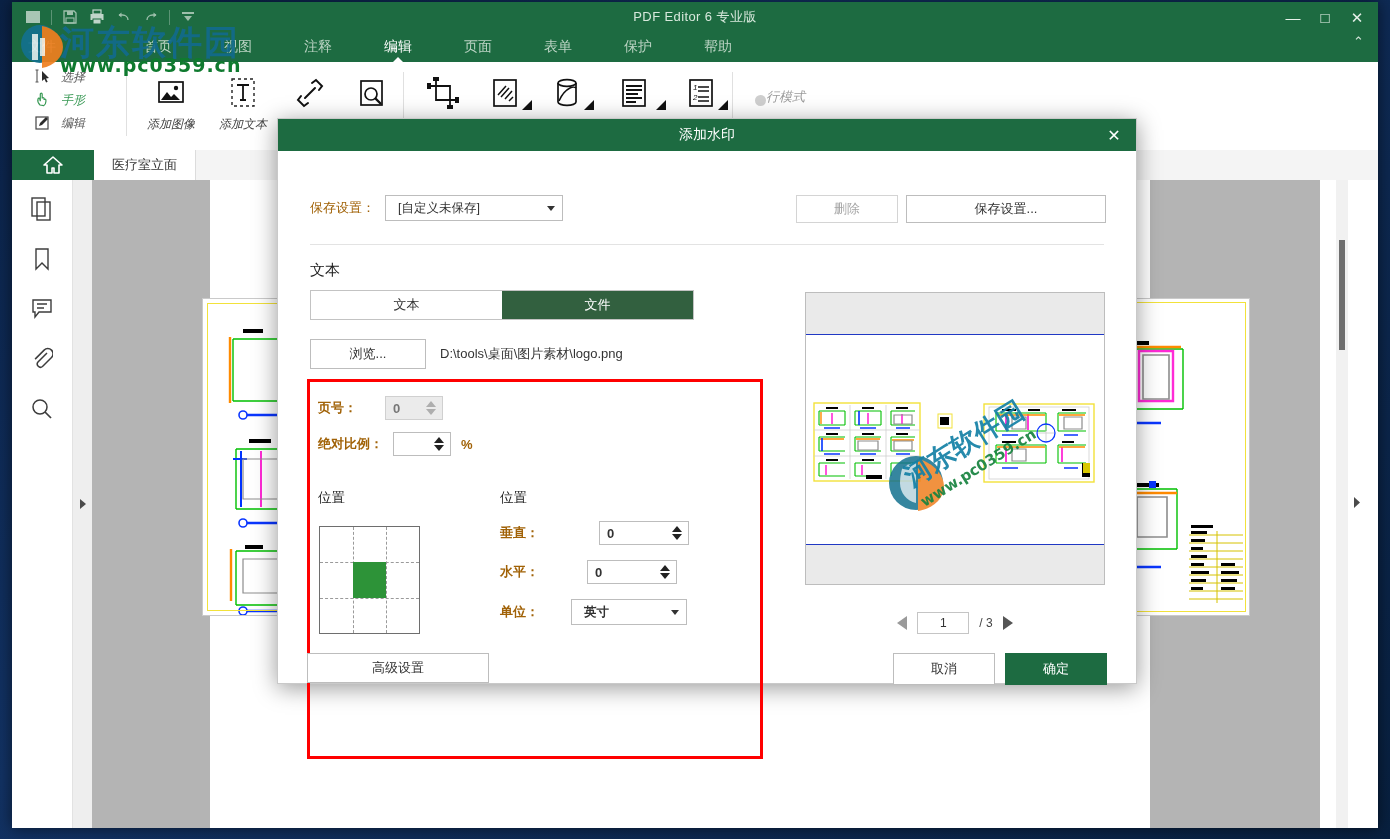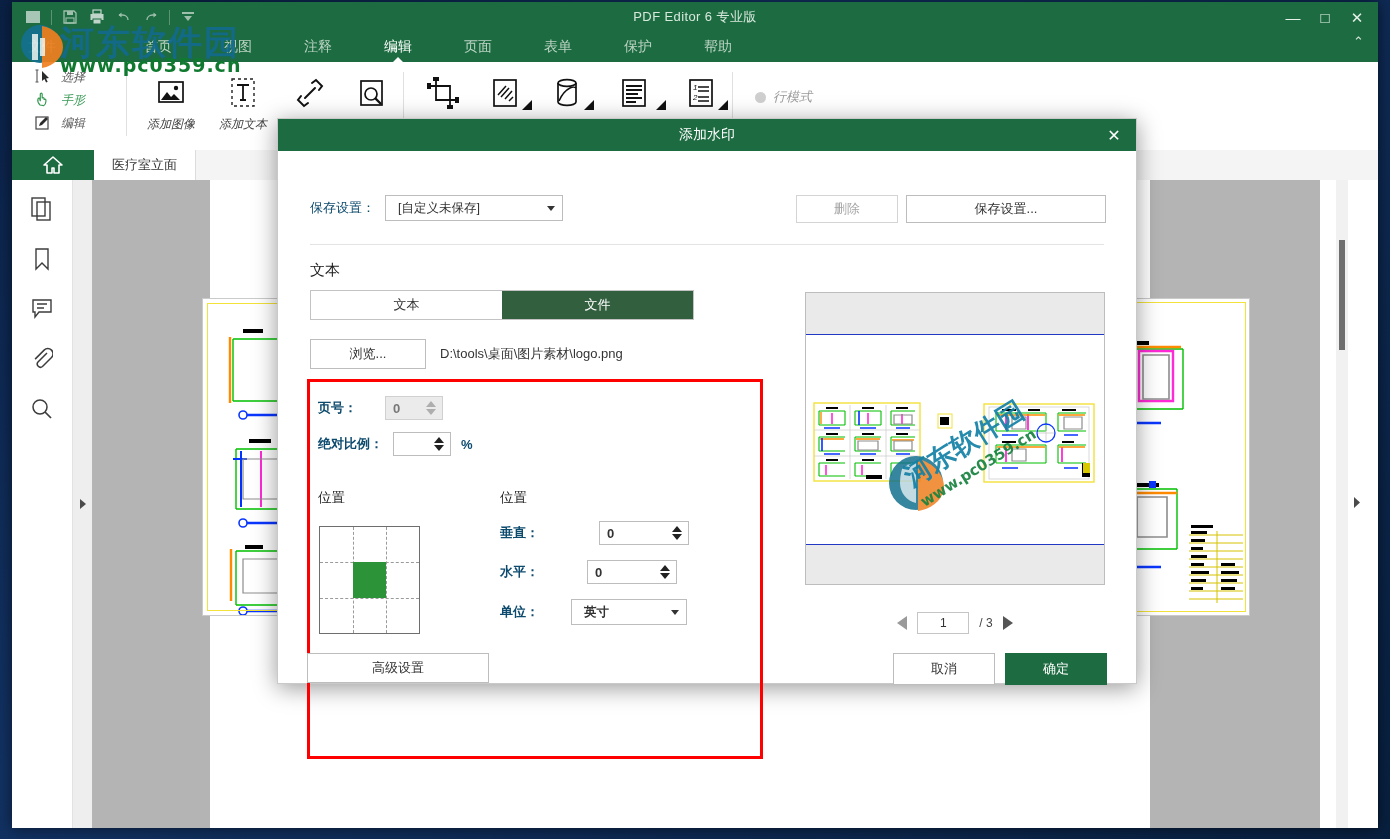--- a/index.html
+++ b/index.html
@@ -76,21 +76,21 @@
   .v-sep{width:1px;height:64px;background:#e0e0e0;margin:10px 8px 0 0;}
   .tool{
     width:62px;display:flex;flex-direction:column;align-items:center;
     padding-top:12px;cursor:default;position:relative;
   }
   .tool .glyph{height:38px;display:flex;align-items:center;justify-content:center;}
   .tool .tlabel{font-size:12px;color:#444;margin-top:4px;white-space:nowrap;}
   .tool.wide{width:72px;}
   .corner-tri{position:absolute;right:4px;top:38px;}
   #linemode{
-    display:flex;align-items:center;gap:7px;padding-top:26px;margin-left:14px;
+    display:flex;align-items:flex-end;padding-top:26px;margin-left:14px;
   }
   .radio-dot{width:11px;height:11px;border-radius:50%;background:#cfcfcf;}
   #linemode span{font-size:13px;color:#9b9b9b;}
   
   #doctabs{
     position:absolute;left:0;top:148px;width:1366px;height:30px;
     background:#f4f4f4;border-bottom:1px solid #d9d9d9;display:flex;align-items:stretch;
   }
   #home-tab{
     width:82px;background:#1d6b41;display:flex;align-items:center;justify-content:center;cursor:default;
@@ -140,21 +140,21 @@
     justify-content:center;position:relative;font-size:14px;
   }
   #dlg-close{
     position:absolute;right:8px;top:0;height:32px;width:28px;display:flex;
     align-items:center;justify-content:center;font-size:16px;cursor:default;color:#fff;
   }
   #dlg-body{position:relative;height:532px;}
   .row-save{
     position:absolute;left:32px;top:44px;display:flex;align-items:center;gap:10px;
   }
-  .lbl{font-size:13px;color:#0c4a6e;}
+  .lbl{font-size:13px;color:#a16207;}
   .combo{
     border:1px solid #bdbdbd;background:#ffffff;height:24px;display:flex;align-items:center;
     padding:0 12px;font-size:12.5px;color:#333;position:relative;cursor:default;
   }
   .combo .arrow{
     position:absolute;right:7px;top:50%;margin-top:-2px;width:0;height:0;
     border-left:4px solid transparent;border-right:4px solid transparent;border-top:5px solid #333;
   }
   .btn{
     border:1px solid #bdbdbd;background:#ffffff;font-size:13px;color:#333;

